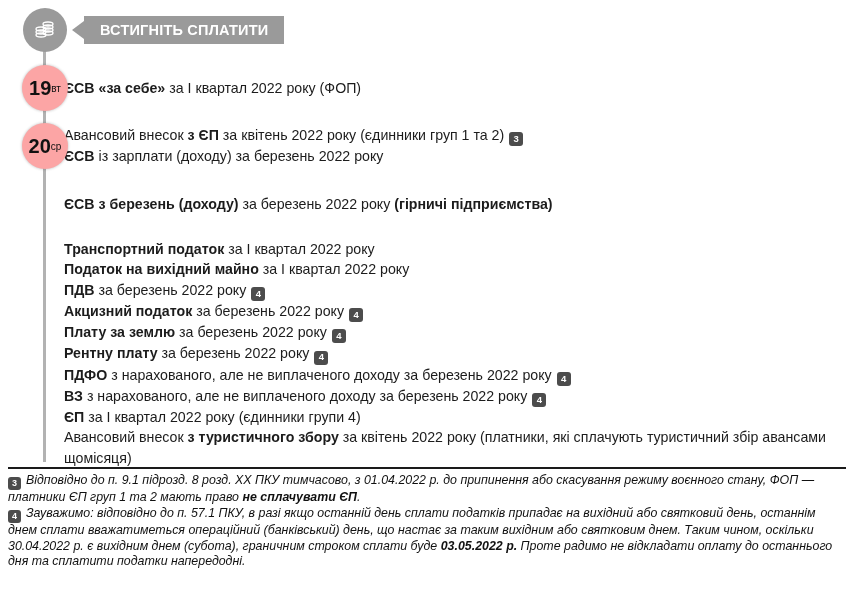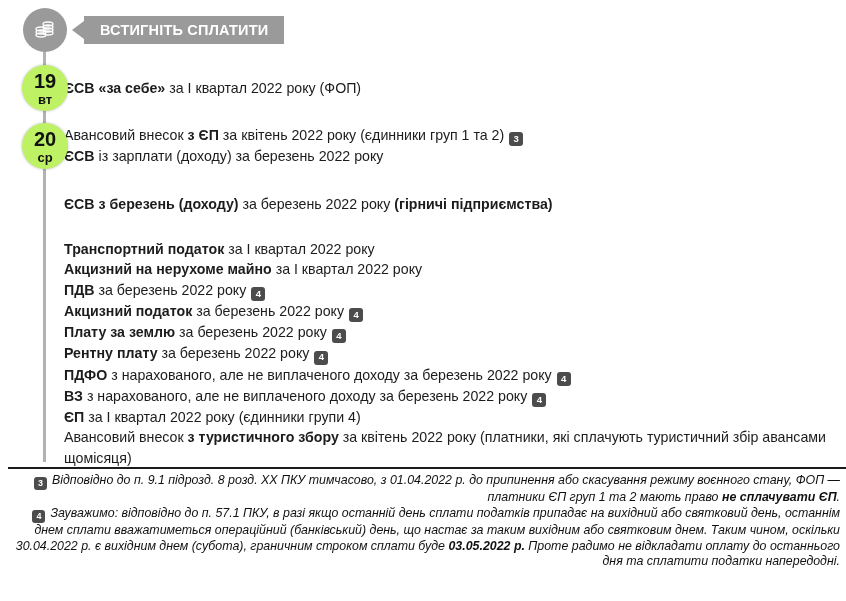--- a/index.html
+++ b/index.html
@@ -13,36 +13,36 @@
           display:inline-flex;align-items:center;padding:0 16px;font-weight:700;font-size:14.5px;
           letter-spacing:.2px;white-space:nowrap;}
   .ribbon::before{content:"";position:absolute;left:-12px;top:50%;transform:translateY(-50%);
           border-right:12px solid #9a9a9a;border-top:9px solid transparent;border-bottom:9px solid transparent;}
 
   
   .tl-line{position:absolute;left:43px;top:50px;width:3px;height:412px;background:#b2b2b2;z-index:0;}
   #timeline{position:absolute;left:0;top:65px;width:846px;z-index:1;}
   .group{position:relative;margin-bottom:12px;min-height:46px;}
   .date-circle{position:absolute;left:22px;top:50%;transform:translateY(-50%);width:46px;height:46px;
-               border-radius:50%;background:#bef264;box-shadow:0 0 3px rgba(0,0,0,.28);
-               display:flex;flex-direction:column;align-items:center;justify-content:center;z-index:2;}
+               border-radius:50%;background:#fca5a5;box-shadow:0 0 3px rgba(0,0,0,.28);
+               display:flex;align-items:center;justify-content:center;z-index:2;}
   .date-num{font-size:20px;font-weight:700;line-height:1;color:#111;}
-  .date-day{font-size:13px;font-weight:700;line-height:1;margin-top:2px;color:#111;}
+  .date-day{font-size:10px;font-weight:400;line-height:1;margin-top:2px;color:#111;}
   .items{margin-left:64px;margin-right:14px;min-height:46px;display:flex;flex-direction:column;justify-content:center;}
   .item{font-size:14.2px;line-height:20.4px;color:#1c1c1c;}
   .b{font-weight:700;}
   .badge{display:inline-flex;width:14px;height:14px;background:#4c4c4c;color:#fff;border-radius:3px;
          font-size:9.5px;font-weight:700;align-items:center;justify-content:center;margin-left:5px;
          vertical-align:-2px;font-style:normal;}
 
   
   .separator{position:absolute;left:8px;right:8px;top:467px;border:0;border-top:2px solid #1a1a1a;margin:0;}
   #footnotes{position:absolute;left:8px;top:473px;width:832px;font-style:italic;font-size:12.4px;
              line-height:15.6px;color:#111;}
-  .footnote{margin:0;text-align:right;}
+  .footnote{margin:0;}
   .fn-badge{display:inline-flex;width:13px;height:13px;background:#4c4c4c;color:#fff;border-radius:3px;
             font-size:9px;font-weight:700;align-items:center;justify-content:center;margin-right:5px;
             vertical-align:-2px;font-style:normal;}
 
   
   .logo{position:absolute;right:22px;bottom:7px;width:17px;height:17px;background:#8f8f8f;
         display:flex;align-items:center;justify-content:center;color:#fff;font-weight:700;font-size:11px;}
 </style>
 </head>
 <body>
@@ -86,21 +86,21 @@
         </div>
       </section>
       <section class="group">
         <div class="items">
           <div class="item"><span class="b">ЄСВ з березень (доходу)</span><span> за березень 2022 року </span><span class="b">(гірничі підприємства)</span></div>
         </div>
       </section>
       <section class="group">
         <div class="items">
           <div class="item"><span class="b">Транспортний податок</span><span> за І квартал 2022 року</span></div>
-          <div class="item"><span class="b">Акцизний на нерухоме майно</span><span> за І квартал 2022 року</span></div>
+          <div class="item"><span class="b">Податок на вихідний майно</span><span> за І квартал 2022 року</span></div>
           <div class="item"><span class="b">ПДВ</span><span> за березень 2022 року</span><span class="badge">4</span></div>
           <div class="item"><span class="b">Акцизний податок</span><span> за березень 2022 року</span><span class="badge">4</span></div>
           <div class="item"><span class="b">Плату за землю</span><span> за березень 2022 року</span><span class="badge">4</span></div>
           <div class="item"><span class="b">Рентну плату</span><span> за березень 2022 року</span><span class="badge">4</span></div>
           <div class="item"><span class="b">ПДФО</span><span> з нарахованого, але не виплаченого доходу за березень 2022 року</span><span class="badge">4</span></div>
           <div class="item"><span class="b">ВЗ</span><span> з нарахованого, але не виплаченого доходу за березень 2022 року</span><span class="badge">4</span></div>
           <div class="item"><span class="b">ЄП</span><span> за І квартал 2022 року (єдинники групи 4)</span></div>
           <div class="item"><span>Авансовий внесок </span><span class="b">з туристичного збору</span><span> за квітень 2022 року (платники, які сплачують туристичний збір авансами щомісяця)</span></div>
         </div>
       </section>

